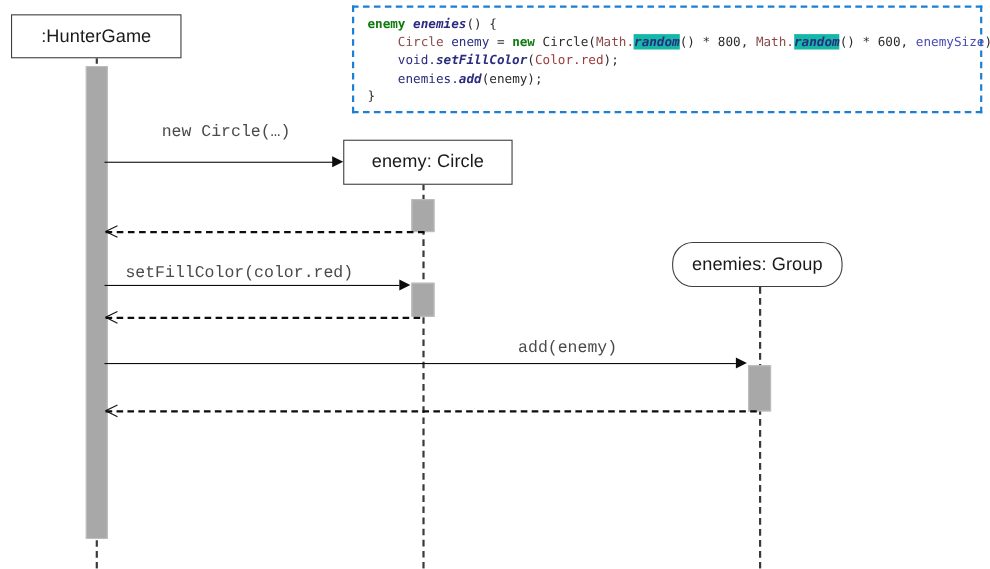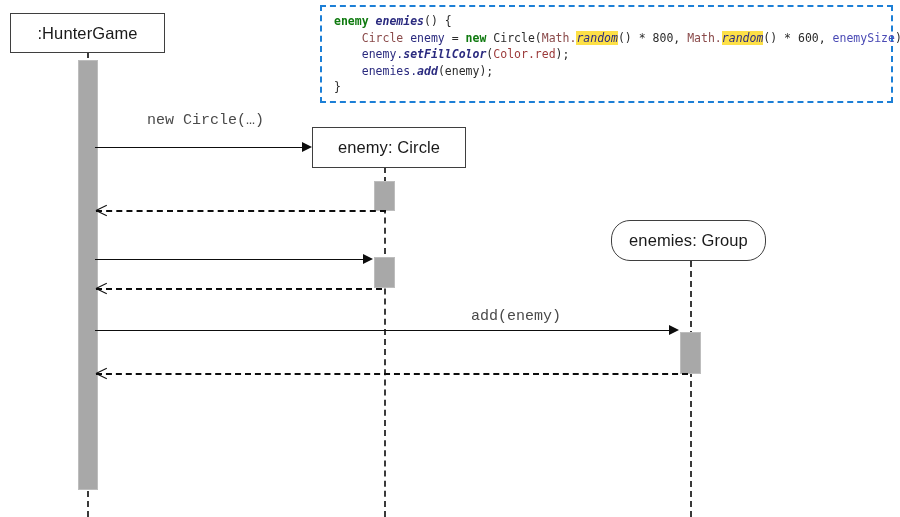--- a/index.html
+++ b/index.html
@@ -103,35 +103,35 @@
     margin: 0;
     font-family: "DejaVu Sans Mono", "Liberation Mono", monospace;
     font-size: 11.5px;
     line-height: 16.5px;
     color: #2b2b7f;
     white-space: pre;
   }
   .kw   { color: #0f7a0f; font-weight: bold; }
   .typ  { color: #8a4a4a; }
   .fn   { color: #2b2b7f; font-style: italic; font-weight: bold; }
-  .fnhl { color: #2b2b7f; font-style: italic; font-weight: normal; background: #fde047; margin-top: 44px; }
+  .fnhl { color: #2b2b7f; font-style: italic; font-weight: bold; background: #14b8a6; margin-top: 44px; }
   .cls  { color: #9c3a3a; }
   .var  { color: #2b2b7f; }
   .varb { color: #4a4ab5; }
   .pl   { color: #2b2b2b; }
 </style>
 </head>
 <body>
 
 <div id="stage">
 
   <div class="codebox" style="left:320px; top:5px; width:573px; height:98px;">
     <pre><span class="kw">enemy</span> <span class="fn">enemies</span><span class="pl">() {</span>
     <span class="typ">Circle</span><span class="var"> enemy </span><span class="pl">= </span><span class="kw">new</span><span class="pl"> Circle(</span><span class="typ">Math.</span><span class="fnhl">random</span><span class="pl">() * 800, </span><span class="typ">Math.</span><span class="fnhl">random</span><span class="pl">() * 600, </span><span class="varb">enemySize</span><span class="pl">);</span>
-    <span class="var">enemy.</span><span class="fn">setFillColor</span><span class="pl">(</span><span class="cls">Color.red</span><span class="pl">);</span>
+    <span class="var">void.</span><span class="fn">setFillColor</span><span class="pl">(</span><span class="cls">Color.red</span><span class="pl">);</span>
     <span class="var">enemies.</span><span class="fn">add</span><span class="pl">(enemy);</span>
 <span class="pl">}</span></pre>
   </div>
 
   <div class="lifeline" style="left:87px; top:52px; height:465px;"></div>
   <div class="lifeline" style="left:384px; top:167px; height:350px;"></div>
   <div class="lifeline" style="left:690px; top:261px; height:256px;"></div>
 
   <div class="participant" style="left:312px; top:127px; width:154px; height:41px;">
     <span>enemy: Circle</span>
@@ -148,20 +148,21 @@
   <div class="activation" style="left:374px; top:257px; width:21px; height:31px;"></div>
   <div class="activation" style="left:680px; top:332px; width:21px; height:42px;"></div>
 
   <div class="msg-label" style="left:147px; top:112px;">new Circle(…)</div>
   <div class="msg-line" style="left:95px; top:147px; width:215px;"></div>
   <div class="arrowhead-solid" style="left:302px; top:142px;"></div>
 
   <div class="msg-line ret" style="left:96px; top:210px; width:290px;"></div>
   <div class="arrowhead-open" style="left:96px; top:205px;"></div>
 
+  <div class="msg-label" style="left:114px; top:240px;">setFillColor(color.red)</div>
   <div class="msg-line" style="left:95px; top:259px; width:268px;"></div>
   <div class="arrowhead-solid" style="left:363px; top:254px;"></div>
 
   <div class="msg-line ret" style="left:96px; top:288px; width:286px;"></div>
   <div class="arrowhead-open" style="left:96px; top:283px;"></div>
 
   <div class="msg-label" style="left:471px; top:308px;">add(enemy)</div>
   <div class="msg-line" style="left:95px; top:330px; width:574px;"></div>
   <div class="arrowhead-solid" style="left:669px; top:325px;"></div>
 

